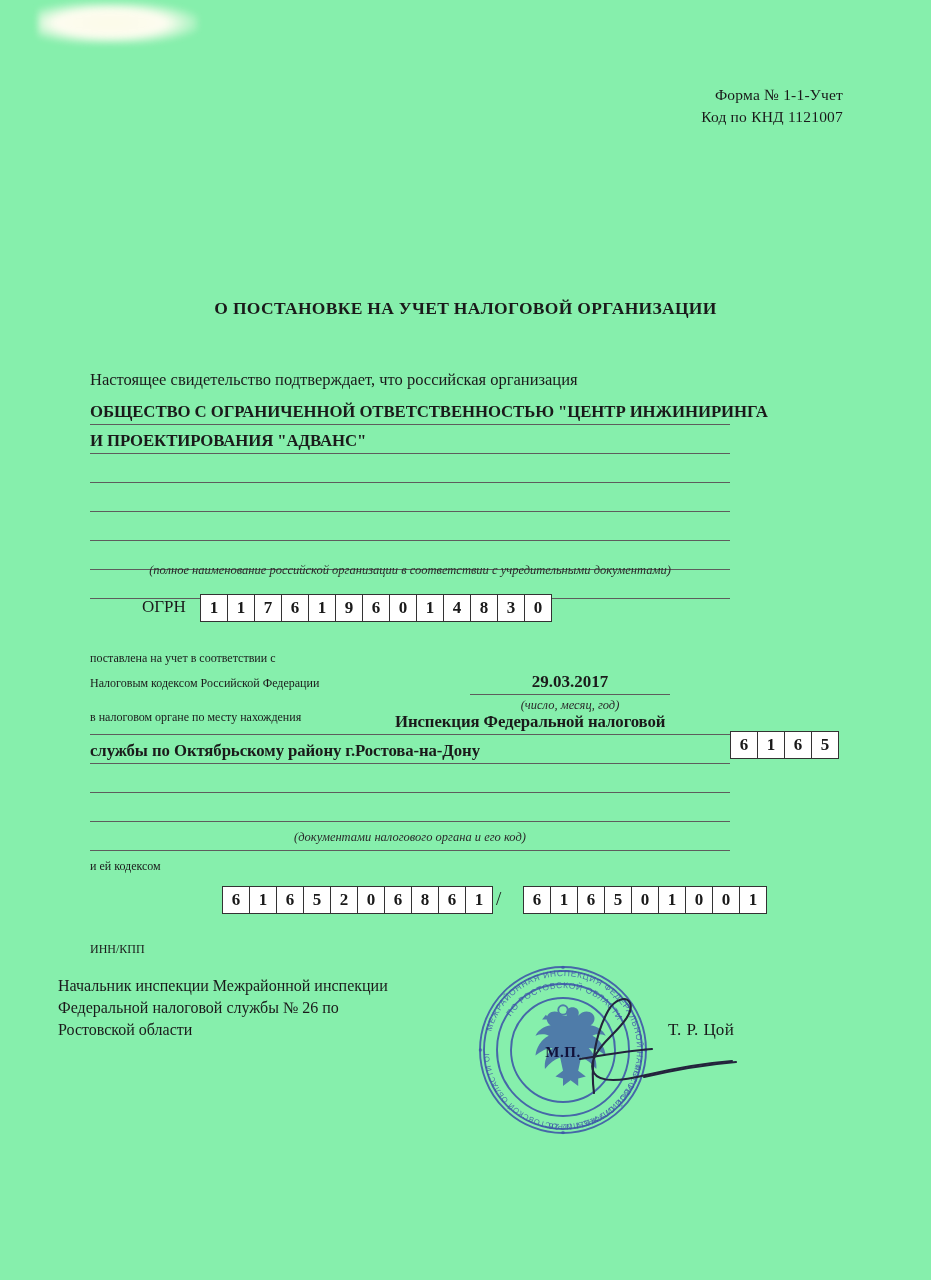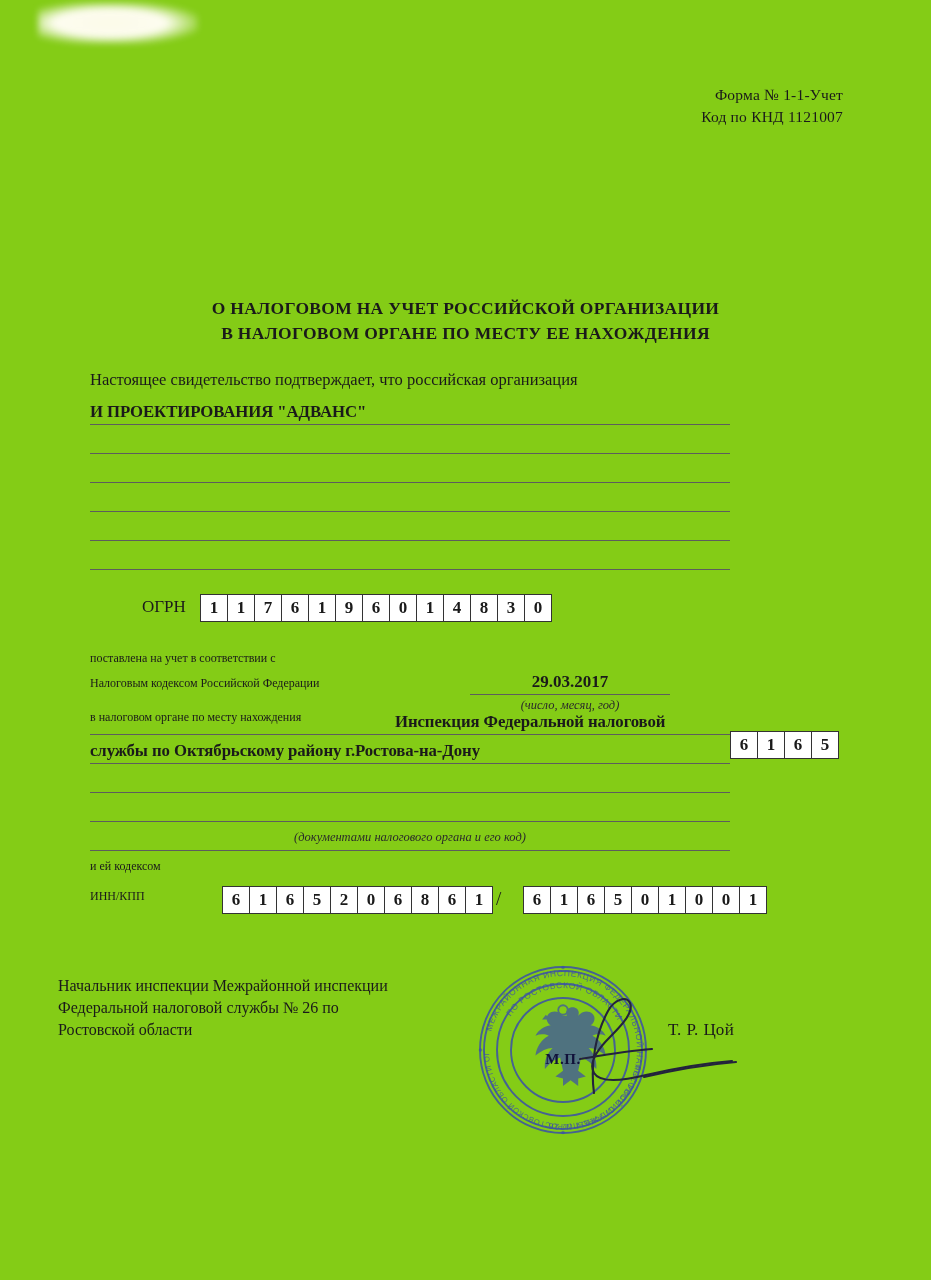--- a/index.html
+++ b/index.html
@@ -5,21 +5,21 @@
 <style>
   html, body {
     margin: 0;
     padding: 0;
     background: #ffffff;
   }
   .page {
     position: relative;
     width: 931px;
     height: 1280px;
-    background: #84cc16;
+    background: #86efac;
     font-family: "Liberation Serif", "DejaVu Serif", serif;
     color: #1a1a1a;
     overflow: hidden;
   }
 
   
   .scan-blob {
     position: absolute;
     left: 38px;
     top: 2px;
@@ -175,21 +175,21 @@
     position: absolute;
     left: 468px;
     top: 955px;
     width: 190px;
     height: 190px;
   }
   .seal svg { display: block; }
   .seal-mp {
     position: absolute;
     left: 0; right: 0;
-    top: 96px;
+    top: 89px;
     text-align: center;
     font-weight: bold;
     font-size: 15px;
     color: #11113a;
     letter-spacing: .5px;
   }
   .signature {
     position: absolute;
     left: 560px;
     top: 985px;
@@ -204,37 +204,40 @@
 <div class="page">
 
   <div class="scan-blob"></div>
 
   <div class="form-code">
     <div>Форма № 1-1-Учет</div>
     <div>Код по КНД 1121007</div>
   </div>
 
   <div class="subtitle">
-    <div>О НАЛОГОВОМ НА УЧЕТ РОССИЙСКОЙ ОРГАНИЗАЦИИ</div>
-    <div>В НАЛОГОВОМ ОРГАНЕ  ПО МЕСТУ ЕЕ НАХОЖДЕНИЯ</div>
+    <div>О ПОСТАНОВКЕ НА УЧЕТ НАЛОГОВОЙ ОРГАНИЗАЦИИ</div>
   </div>
 
   <div class="intro">Настоящее свидетельство подтверждает, что российская организация</div>
 
   <div class="rule-block" style="top:396px;">
     <div class="rule-row">
+      <span class="filled">ОБЩЕСТВО С ОГРАНИЧЕННОЙ ОТВЕТСТВЕННОСТЬЮ "ЦЕНТР ИНЖИНИРИНГА</span>
+    </div>
+    <div class="rule-row">
       <span class="filled">И ПРОЕКТИРОВАНИЯ "АДВАНС"</span>
     </div>
     <div class="rule-row"></div>
     <div class="rule-row"></div>
     <div class="rule-row"></div>
     <div class="rule-row"></div>
     <div class="rule-row"></div>
   </div>
 
+  <div class="caption" style="left:90px; width:640px; top:563px;">(полное наименование российской организации в соответствии с учредительными документами)</div>
 
   <div class="ogrn-label">ОГРН</div>
   <div class="boxgrid" id="ogrn-grid" style="left:200px; top:594px;">
       <div class="cell" style="width: 26px;">1</div>
       <div class="cell" style="width: 26px;">1</div>
       <div class="cell" style="width: 26px;">7</div>
       <div class="cell" style="width: 26px;">6</div>
       <div class="cell" style="width: 26px;">1</div>
       <div class="cell" style="width: 26px;">9</div>
       <div class="cell" style="width: 26px;">6</div>
@@ -268,21 +271,21 @@
   <div class="boxgrid" id="taxcode-grid" style="left:730px; top:731px;">
       <div class="cell" style="width: 26px;">6</div>
       <div class="cell" style="width: 26px;">1</div>
       <div class="cell" style="width: 26px;">6</div>
       <div class="cell" style="width: 26px;">5</div>
     </div>
 
   <div class="caption" style="left:90px; width:640px; top:830px;">(документами налогового органа и его код)</div>
 
   <div class="line-text" style="left:90px; top:859px;">и ей кодексом</div>
-  <div class="line-text" style="left:90px; top:889px;text-align:right;">ИНН/КПП</div>
+  <div class="line-text" style="left:90px; top:942px;text-align:right;">ИНН/КПП</div>
 
   <div class="boxgrid" id="inn-grid" style="left:222px; top:886px;">
       <div class="cell" style="width: 26px;">6</div>
       <div class="cell" style="width: 26px;">1</div>
       <div class="cell" style="width: 26px;">6</div>
       <div class="cell" style="width: 26px;">5</div>
       <div class="cell" style="width: 26px;">2</div>
       <div class="cell" style="width: 26px;">0</div>
       <div class="cell" style="width: 26px;">6</div>
       <div class="cell" style="width: 26px;">8</div>

